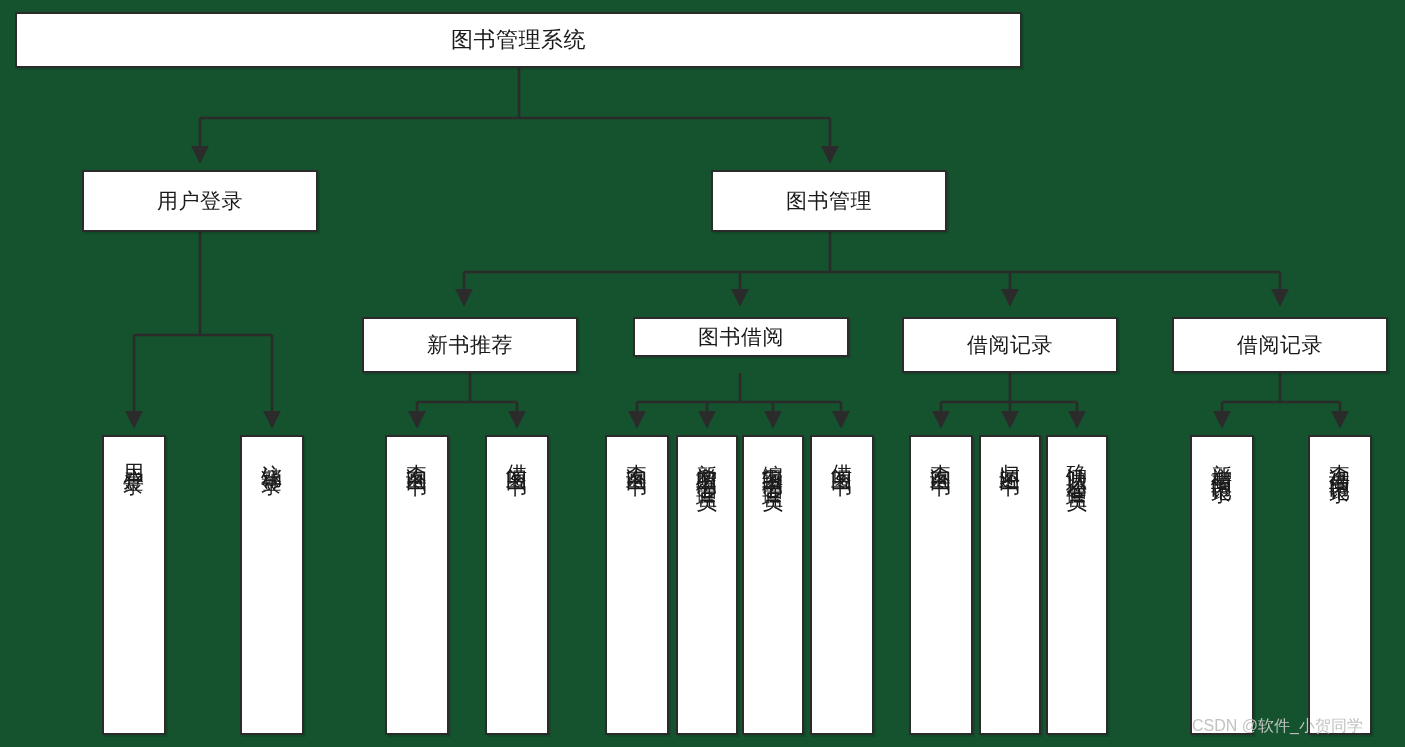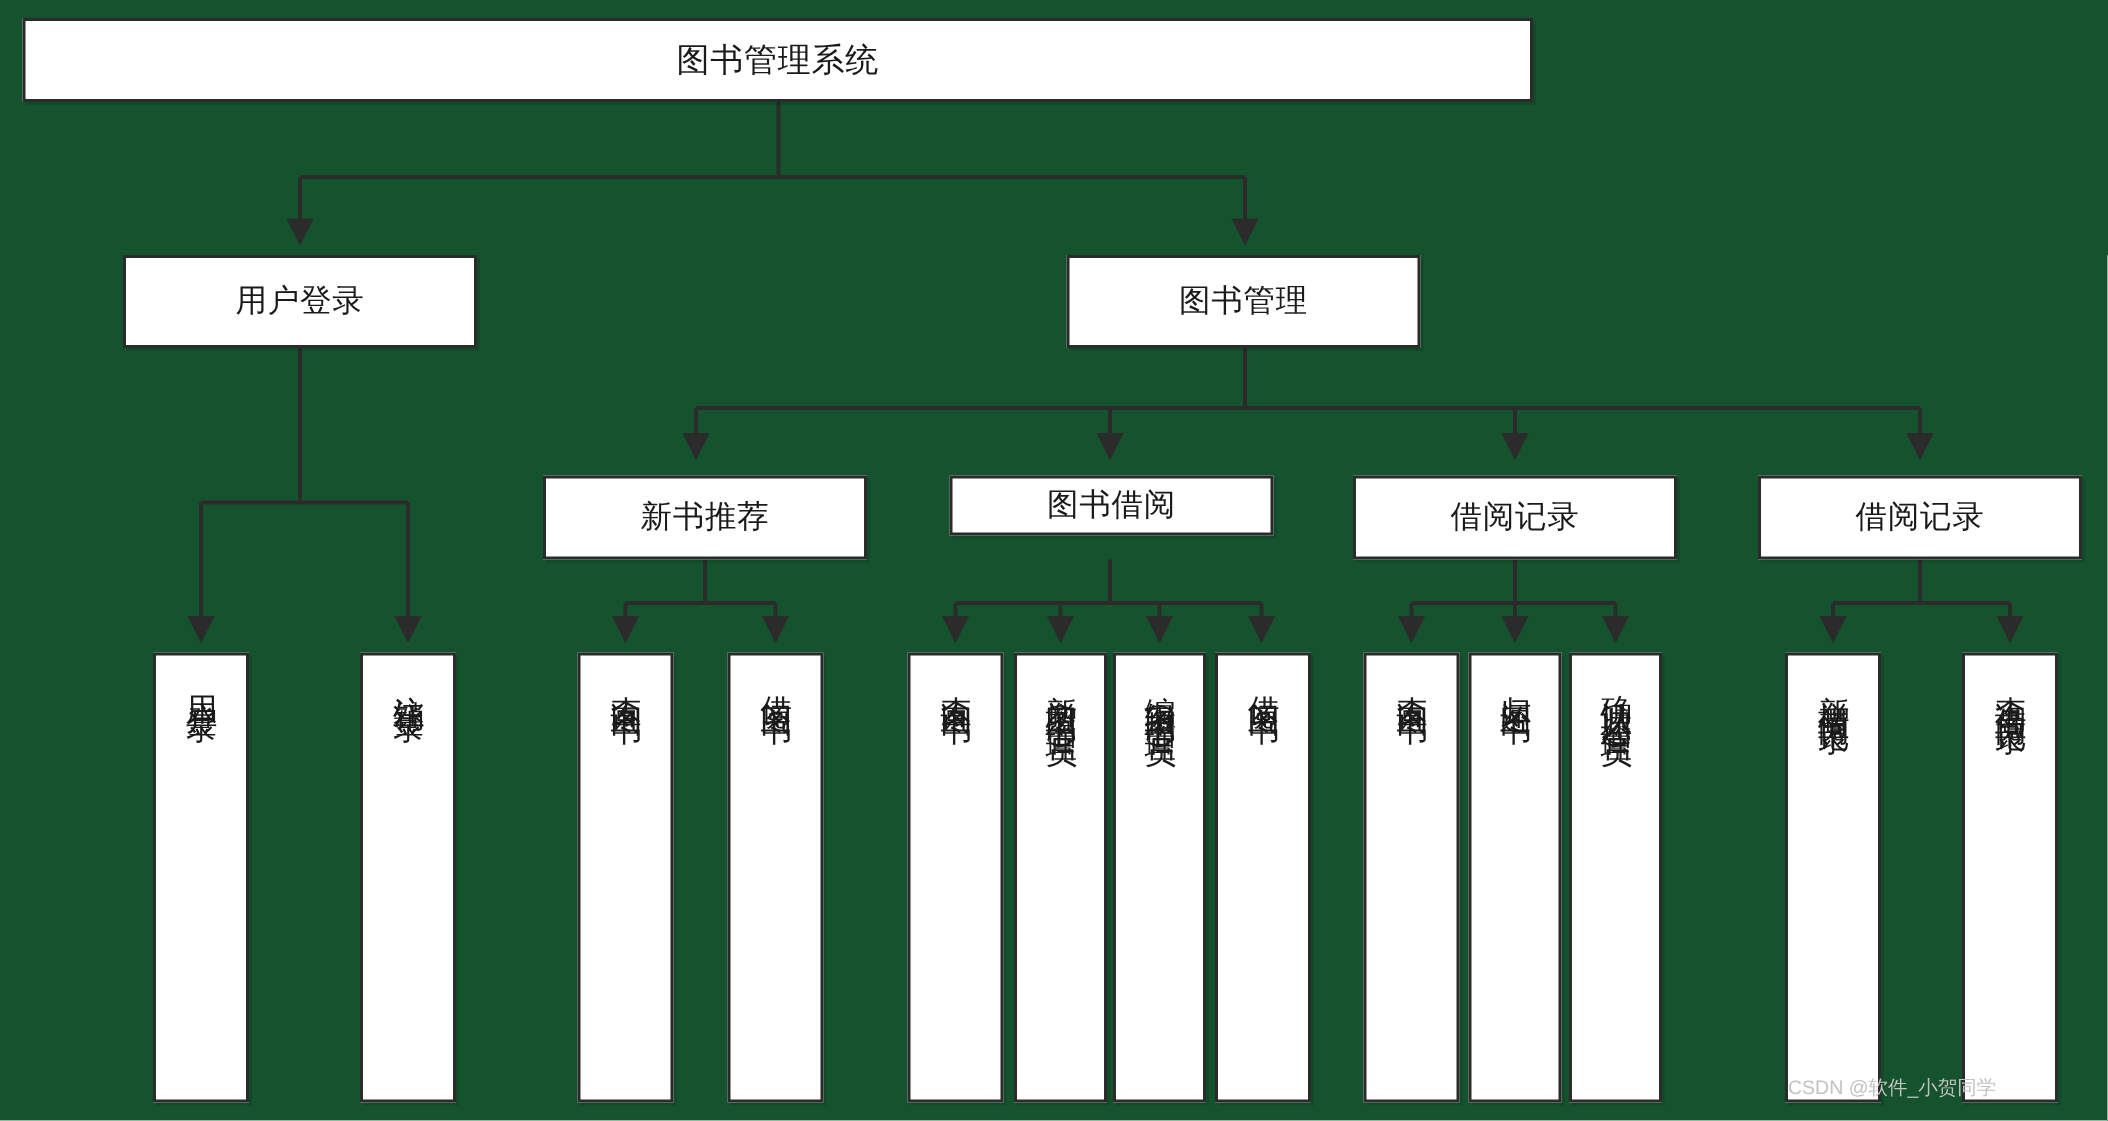--- a/index.html
+++ b/index.html
@@ -54,21 +54,21 @@
   .node.leaf .lbl {
     writing-mode: vertical-rl;
     text-orientation: upright;
     font-size: 21px;
     line-height: 1.0;
     letter-spacing: 4px;
     white-space: nowrap;
   }
   .watermark {
     position: absolute;
-    font-size: 13px;
+    font-size: 16px;
     color: #c2c2c2;
     white-space: nowrap;
     user-select: none;
   }
 </style>
 </head>
 <body>
 
 <div id="canvas">
 

